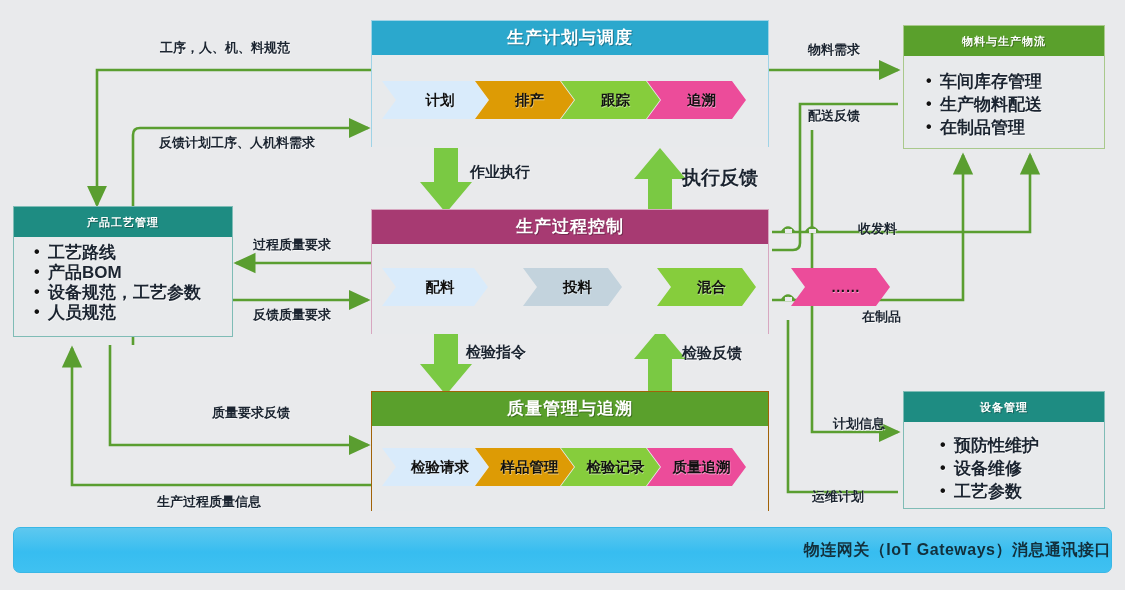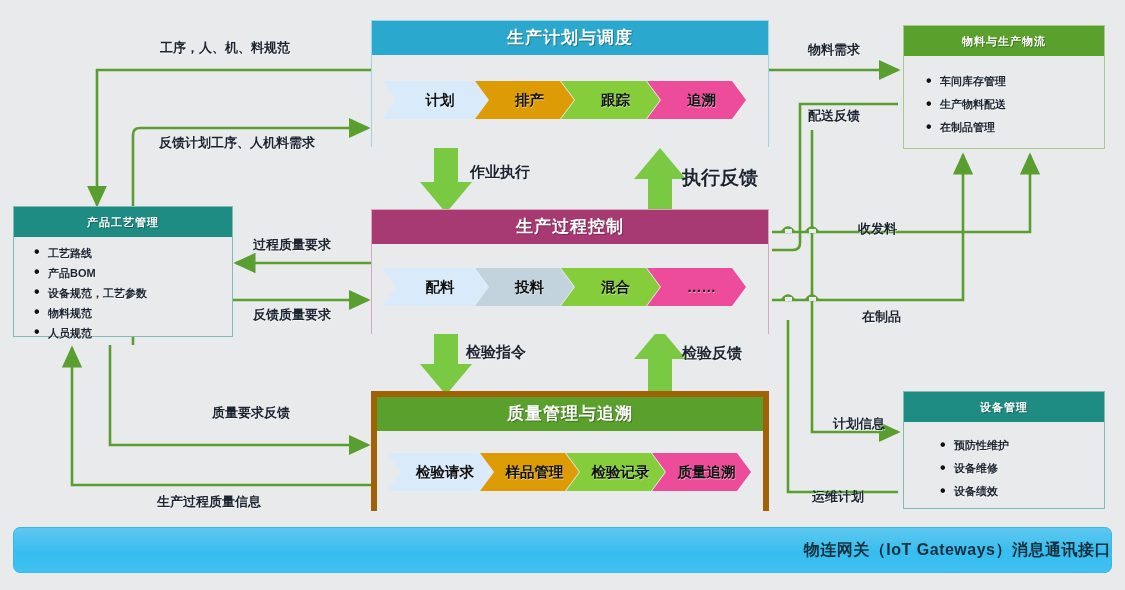--- a/index.html
+++ b/index.html
@@ -23,21 +23,21 @@
   .panel .pbody{box-sizing:border-box;width:100%;background:#e8eaec;}
 
   
   .bigpanel .phead{font-size:17px;line-height:34px;height:34px;}
   .bigpanel .pbody{position:relative;}
 
   
   .sidepanel .phead{font-size:11px;line-height:30px;height:30px;}
   .sidepanel ul{margin:0;padding:6px 0 4px 20px;list-style:none;}
   .sidepanel li{
-    font-size:11px;color:#1b2430;font-weight:bold;line-height:20px;
+    font-size:17px;color:#1b2430;font-weight:bold;line-height:20px;
     position:relative;padding-left:14px;white-space:nowrap;
     text-shadow:0.5px 0.5px 0 rgba(255,255,255,.6);
   }
   .sidepanel li:before{
     content:"\2022";position:absolute;left:0;top:-1px;font-size:16px;color:#111;
   }
 
   
   .chevrow{position:absolute;display:flex;align-items:center;}
   .chev{
@@ -147,38 +147,38 @@
         <div class="chev" style="background:#ec4c9a;width:99px;margin-right:0;">
           <span>追溯</span>
           </div>
       </div>
     </div>
   </div>
 
   <div class="panel bigpanel" style="left:371px;top:209px;width:398px;height:125px;border:1px solid #d7a7c0;">
     <div class="phead" style="background:#a73a72;">生产过程控制</div>
     <div class="pbody" style="height:90px;">
-      <div class="chevrow" style="left:10px;top:24px;">
+      <div class="chevrow" style="left:10px;top:24px;gap:48px;">
         <div class="chev" style="background:#d9ebfb;width:106px;">
           <span>配料</span>
           </div>
         <div class="chev" style="background:#c3d3dd;width:99px;">
           <span>投料</span>
           </div>
         <div class="chev" style="background:#86cd3c;width:99px;">
           <span>混合</span>
           </div>
         <div class="chev" style="background:#ec4c9a;width:99px;margin-right:0;">
           <span>……</span>
           </div>
       </div>
     </div>
   </div>
 
-  <div class="panel bigpanel" style="left:371px;top:391px;width:398px;height:120px;border:6px solid #a16207;">
+  <div class="panel bigpanel" style="left:371px;top:391px;width:398px;height:120px;border:1px solid #a16207;">
     <div class="phead" style="background:#5aa02c;">质量管理与追溯</div>
     <div class="pbody" style="height:85px;">
       <div class="chevrow" style="left:10px;top:22px;">
         <div class="chev" style="background:#d9ebfb;width:106px;">
           <span>检验请求</span>
           </div>
         <div class="chev" style="background:#dd9b05;width:99px;">
           <span>样品管理</span>
           </div>
         <div class="chev" style="background:#86cd3c;width:99px;">
@@ -190,40 +190,39 @@
       </div>
     </div>
   </div>
 
   <div class="panel sidepanel" style="left:13px;top:206px;width:220px;height:131px;border:1px solid #7fbcb6;">
     <div class="phead" style="background:#1e8c82;">产品工艺管理</div>
     <ul>
       <li>工艺路线</li>
       <li>产品BOM</li>
       <li>设备规范，工艺参数</li>
-      <li>物料规范</li>
       <li>人员规范</li>
     </ul>
   </div>
 
   <div class="panel sidepanel" style="left:903px;top:25px;width:202px;height:124px;border:1px solid #a9c98c;">
     <div class="phead" style="background:#5aa02c;">物料与生产物流</div>
     <ul style="padding-top:14px;padding-left:22px;">
       <li style="line-height:23px;">车间库存管理</li>
       <li style="line-height:23px;">生产物料配送</li>
       <li style="line-height:23px;">在制品管理</li>
     </ul>
   </div>
 
   <div class="panel sidepanel" style="left:903px;top:391px;width:202px;height:118px;border:1px solid #7fbcb6;">
     <div class="phead" style="background:#1e8c82;">设备管理</div>
     <ul style="padding-top:12px;padding-left:36px;">
       <li style="line-height:23px;">预防性维护</li>
       <li style="line-height:23px;">设备维修</li>
-      <li style="line-height:23px;">设备绩效</li>
+      <li style="line-height:23px;">工艺参数</li>
     </ul>
   </div>
 
   <div class="lbl" style="left:160px;top:39px;">工序，人、机、料规范</div>
   <div class="lbl" style="left:159px;top:134px;">反馈计划工序、人机料需求</div>
   <div class="lbl" style="left:253px;top:236px;">过程质量要求</div>
   <div class="lbl" style="left:253px;top:306px;">反馈质量要求</div>
   <div class="lbl" style="left:212px;top:404px;text-align:center;">质量要求反馈</div>
   <div class="lbl" style="left:157px;top:493px;">生产过程质量信息</div>
 

